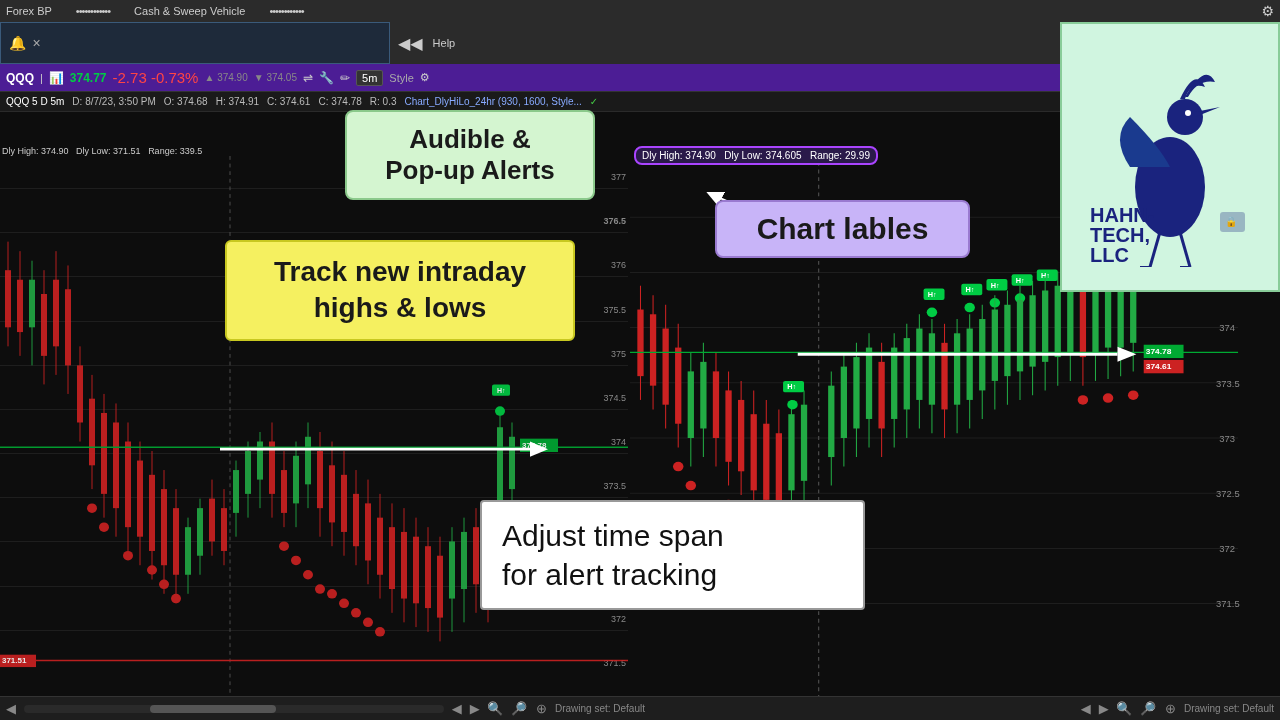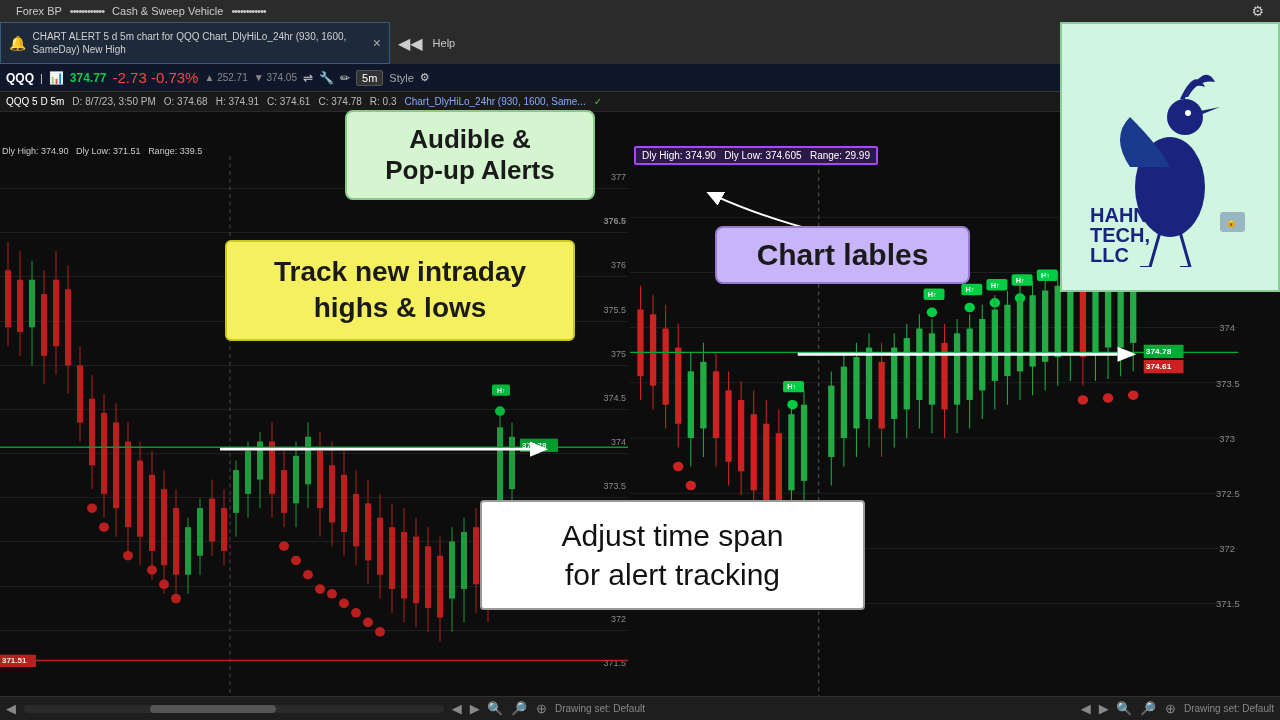--- a/index.html
+++ b/index.html
@@ -23,22 +23,22 @@
     
     .top-bar {
       position: absolute;
       top: 0;
       left: 0;
       right: 0;
       height: 22px;
       background: #2b2b2b;
       display: flex;
       align-items: center;
-      gap: 8px;
-      padding: 0 16px;
+      gap: 24px;
+      padding: 0 6px;
       z-index: 100;
       font-size: 11px;
       color: #ccc;
       text-align: center;
     }
 
     .top-bar-tab {
       color: #ccc;
       font-size: 11px;
       cursor: pointer;
@@ -105,21 +105,21 @@
       cursor: pointer;
     }
 
     
     .chart-toolbar {
       position: absolute;
       top: 64px;
       left: 0;
       right: 0;
       height: 28px;
-      background: #0f172a;
+      background: #4c1d95;
       display: flex;
       align-items: center;
       padding: 0 6px;
       gap: 6px;
       z-index: 100;
       font-size: 11px;
       color: #ccc;
       border-bottom: 1px solid #333;
     }
 
@@ -288,21 +288,20 @@
     .labels-box {
       position: absolute;
       top: 200px;
       left: 715px;
       width: 255px;
       background: #c8b4f8;
       border: 2px solid #9a7ad0;
       border-radius: 8px;
       padding: 10px 18px;
       z-index: 200;
-      margin-top: 26px;
     }
 
     .labels-box-text {
       font-size: 30px;
       font-weight: bold;
       color: #1a1a1a;
       text-align: center;
     }
 
     
@@ -315,21 +314,20 @@
       border: 2px solid #999;
       border-radius: 4px;
       padding: 14px 20px;
       z-index: 200;
     }
 
     .timespan-box-text {
       font-size: 30px;
       font-weight: normal;
       color: #111;
-      text-align: center;
       line-height: 1.3;
     }
 
     
     .logo-box {
       position: absolute;
       top: 22px;
       right: 0;
       width: 220px;
       height: 270px;
@@ -358,21 +356,21 @@
       color: #ccc;
       z-index: 20;
     }
 
     .dly-box-right {
       position: absolute;
       top: 2px;
       left: 4px;
       background: #2a1a4a;
       border: 2px solid #aa44ff;
-      border-radius: 2px;
+      border-radius: 8px;
       padding: 2px 6px;
       font-size: 10px;
       color: #fff;
       z-index: 20;
       white-space: nowrap;
     }
 
     
     .bottom-bar {
       position: absolute;
@@ -434,59 +432,58 @@
     <span class="top-bar-tab">Forex BP</span>
     <span style="letter-spacing:-1px">••••••••••••</span>
     <span class="top-bar-tab">Cash &amp; Sweep Vehicle</span>
     <span style="letter-spacing:-1px">••••••••••••</span>
     <div style="flex:1"></div>
     <span style="font-size:14px">⚙</span>
   </div>
 
   <div class="alert-bar">
     <span class="alert-icon">🔔</span>
-    <span class="alert-text">CHART ALERT 5 d 5m chart for QQQ Chart_DlyHiLo_24hr (930, 1600, SameDay) New High</span>
     <span class="alert-close">×</span>
   </div>
 
   <div class="second-bar">
     <span class="nav-btn">◀◀</span>
     <span>Help</span>
     <div style="flex:1"></div>
     <span>Demand</span>
     <span class="nav-btn">⏮</span>
   </div>
 
   <div class="chart-toolbar">
     <span class="symbol-label">QQQ</span>
     <span>|</span>
     <span style="font-size:12px">📊</span>
     <span class="price-display">374.77</span>
     <span class="price-change"><span>-2.73</span> <span>-0.73%</span></span>
-    <span style="font-size:10px;color:#888">▲ <span>252.71</span></span>
+    <span style="font-size:10px;color:#888">▲ <span>374.90</span></span>
     <span style="font-size:10px;color:#888">▼ <span>374.05</span></span>
     <span style="font-size:12px">⇌</span>
     <span style="font-size:12px">🔧</span>
     <span style="font-size:12px">✏</span>
     <span class="timeframe-btn">5m</span>
     <span style="font-size:11px;color:#aaa">Style</span>
     <span>⚙</span>
     <div style="flex:1"></div>
     <span style="font-size:10px;color:#888">Sm</span>
   </div>
 
   <div class="ohlc-bar">
     <span style="color:#fff;font-weight:normal">QQQ 5 D 5m</span>
     <span>D: 8/7/23, 3:50 PM</span>
     <span>O: 374.68</span>
     <span>H: 374.91</span>
     <span>C: 374.61</span>
     <span>C: 374.78</span>
     <span>R: 0.3</span>
-    <span style="color:#88aaff">Chart_DlyHiLo_24hr (930, 1600, Same...</span>
+    <span style="color:#88aaff">Chart_DlyHiLo_24hr (930, 1600, Style...</span>
     <span style="color:#44cc44">✓</span>
   </div>
 
   <div class="chart-area">
 
     <div class="left-chart">
       <div class="chart-bg"></div>
 
       <div class="dly-box-left">
         <span>Dly High: 374.90</span> &nbsp;

